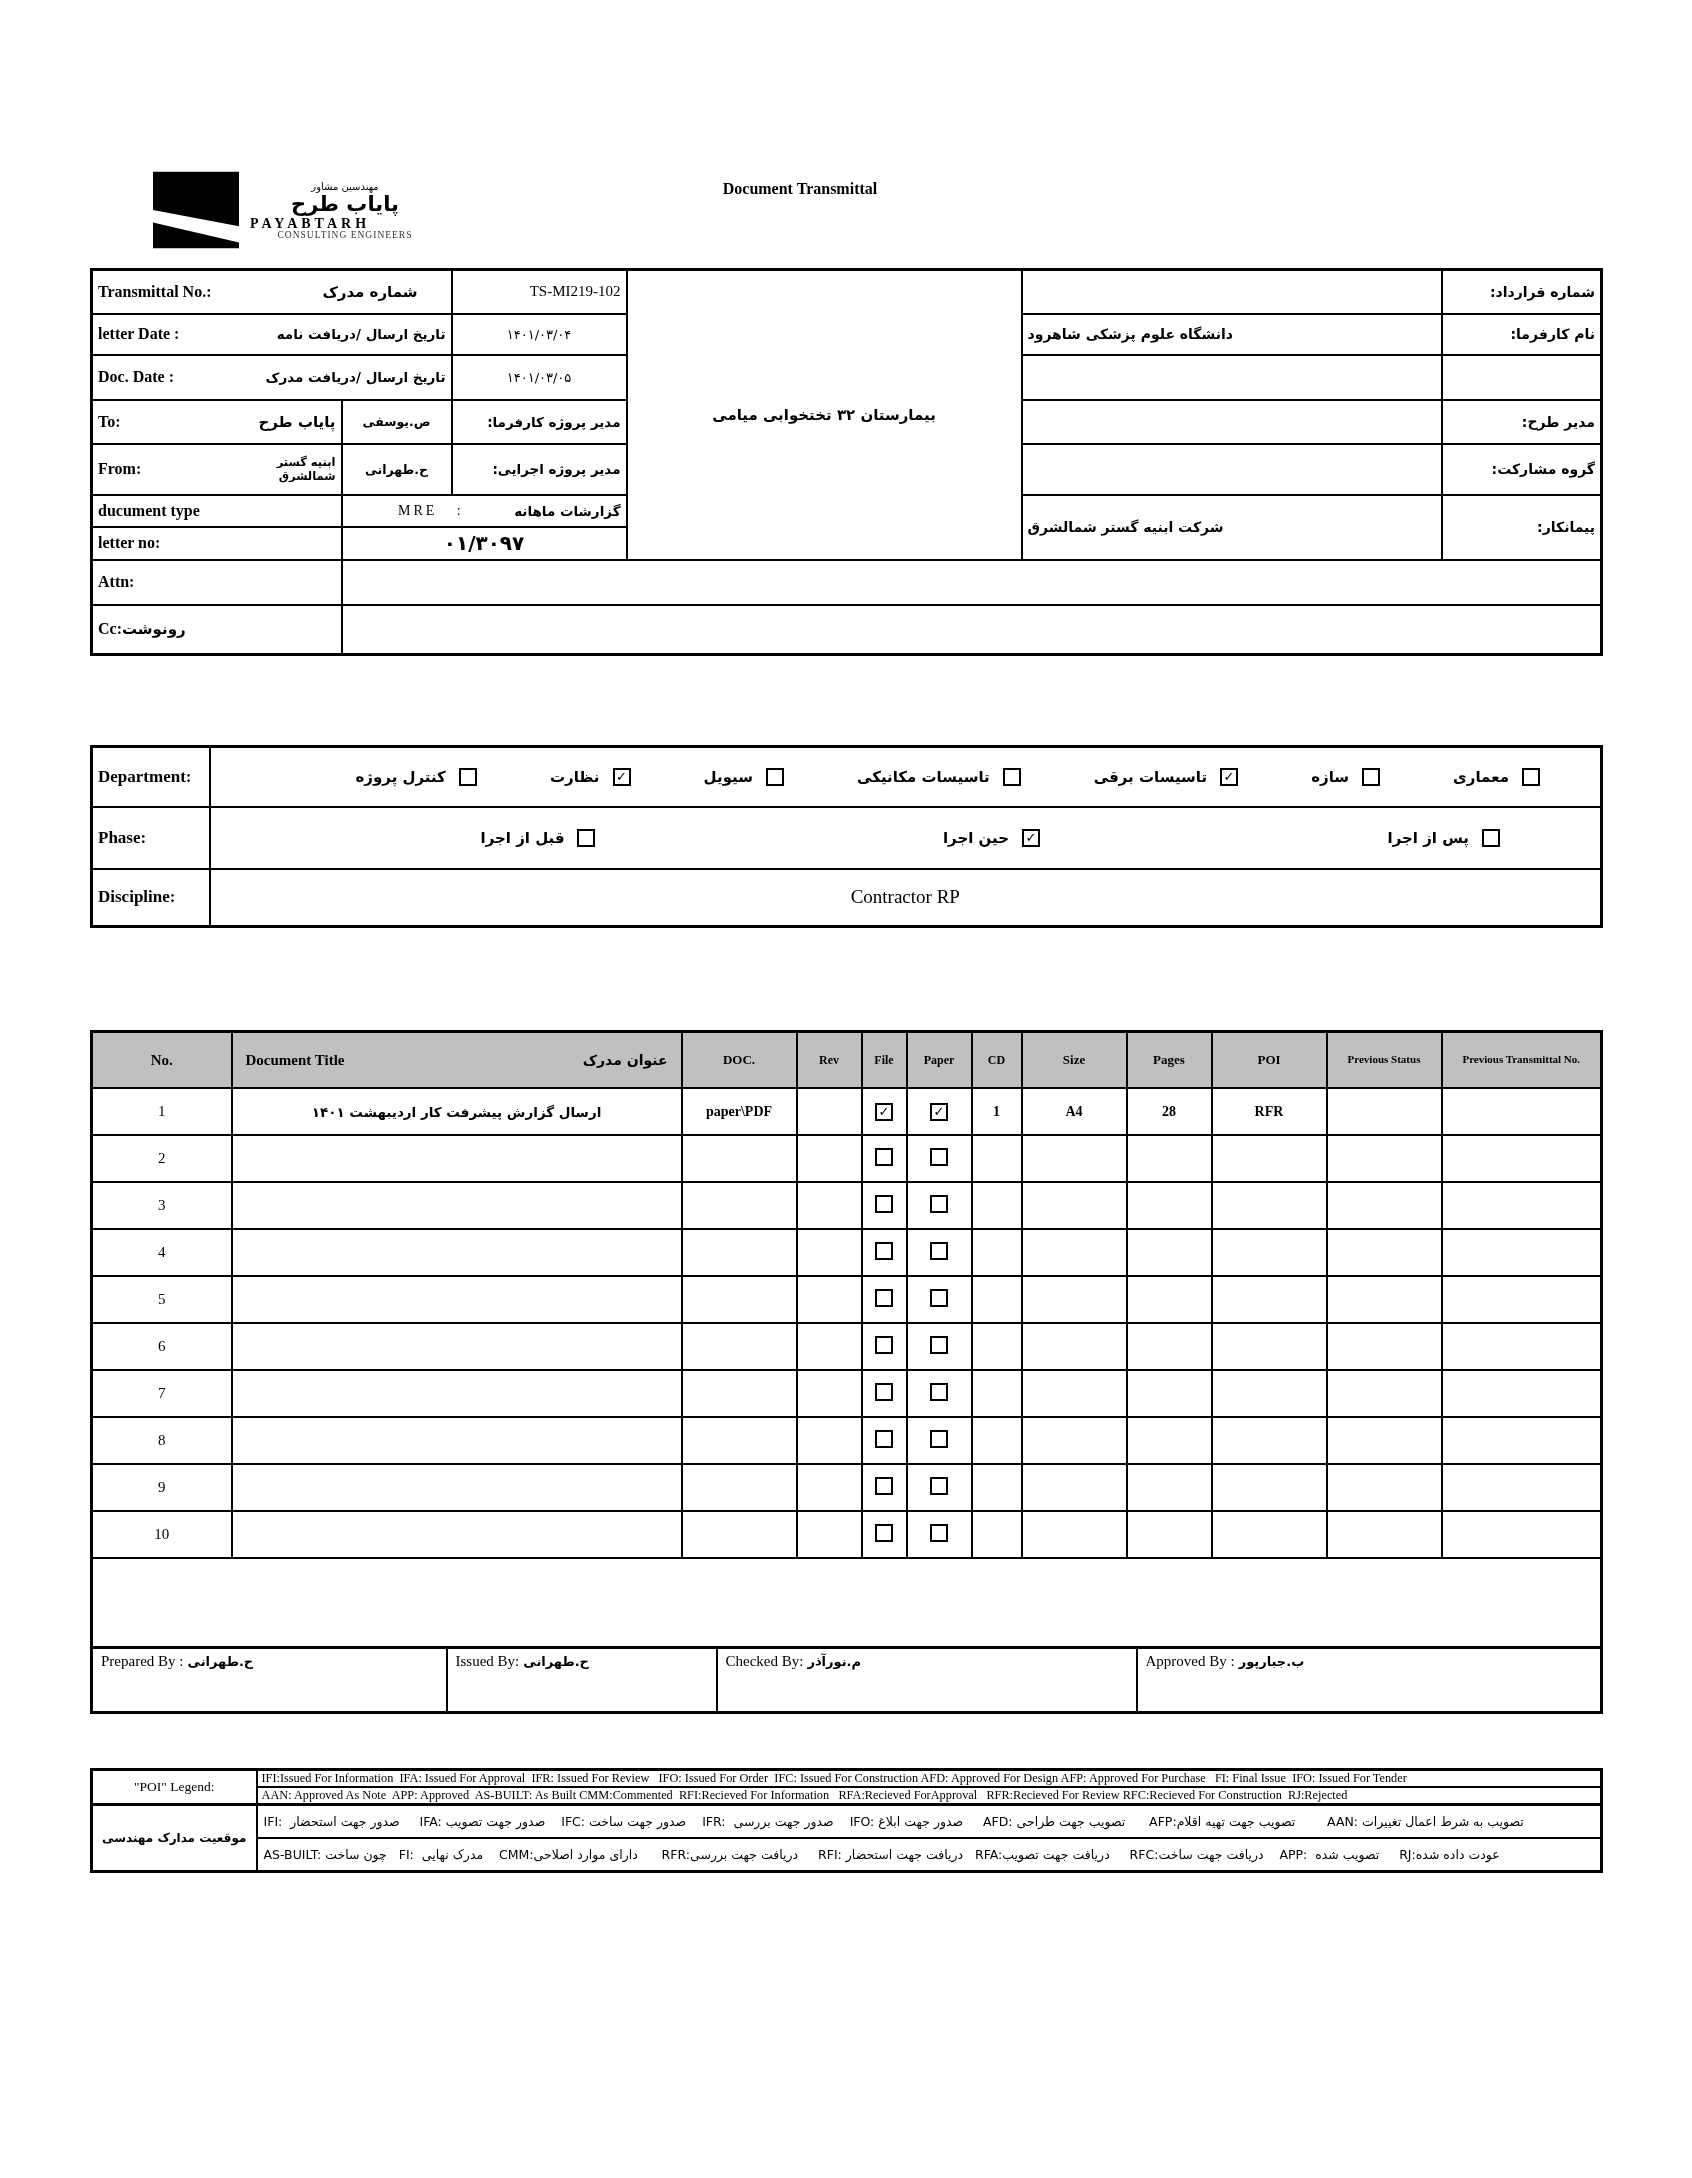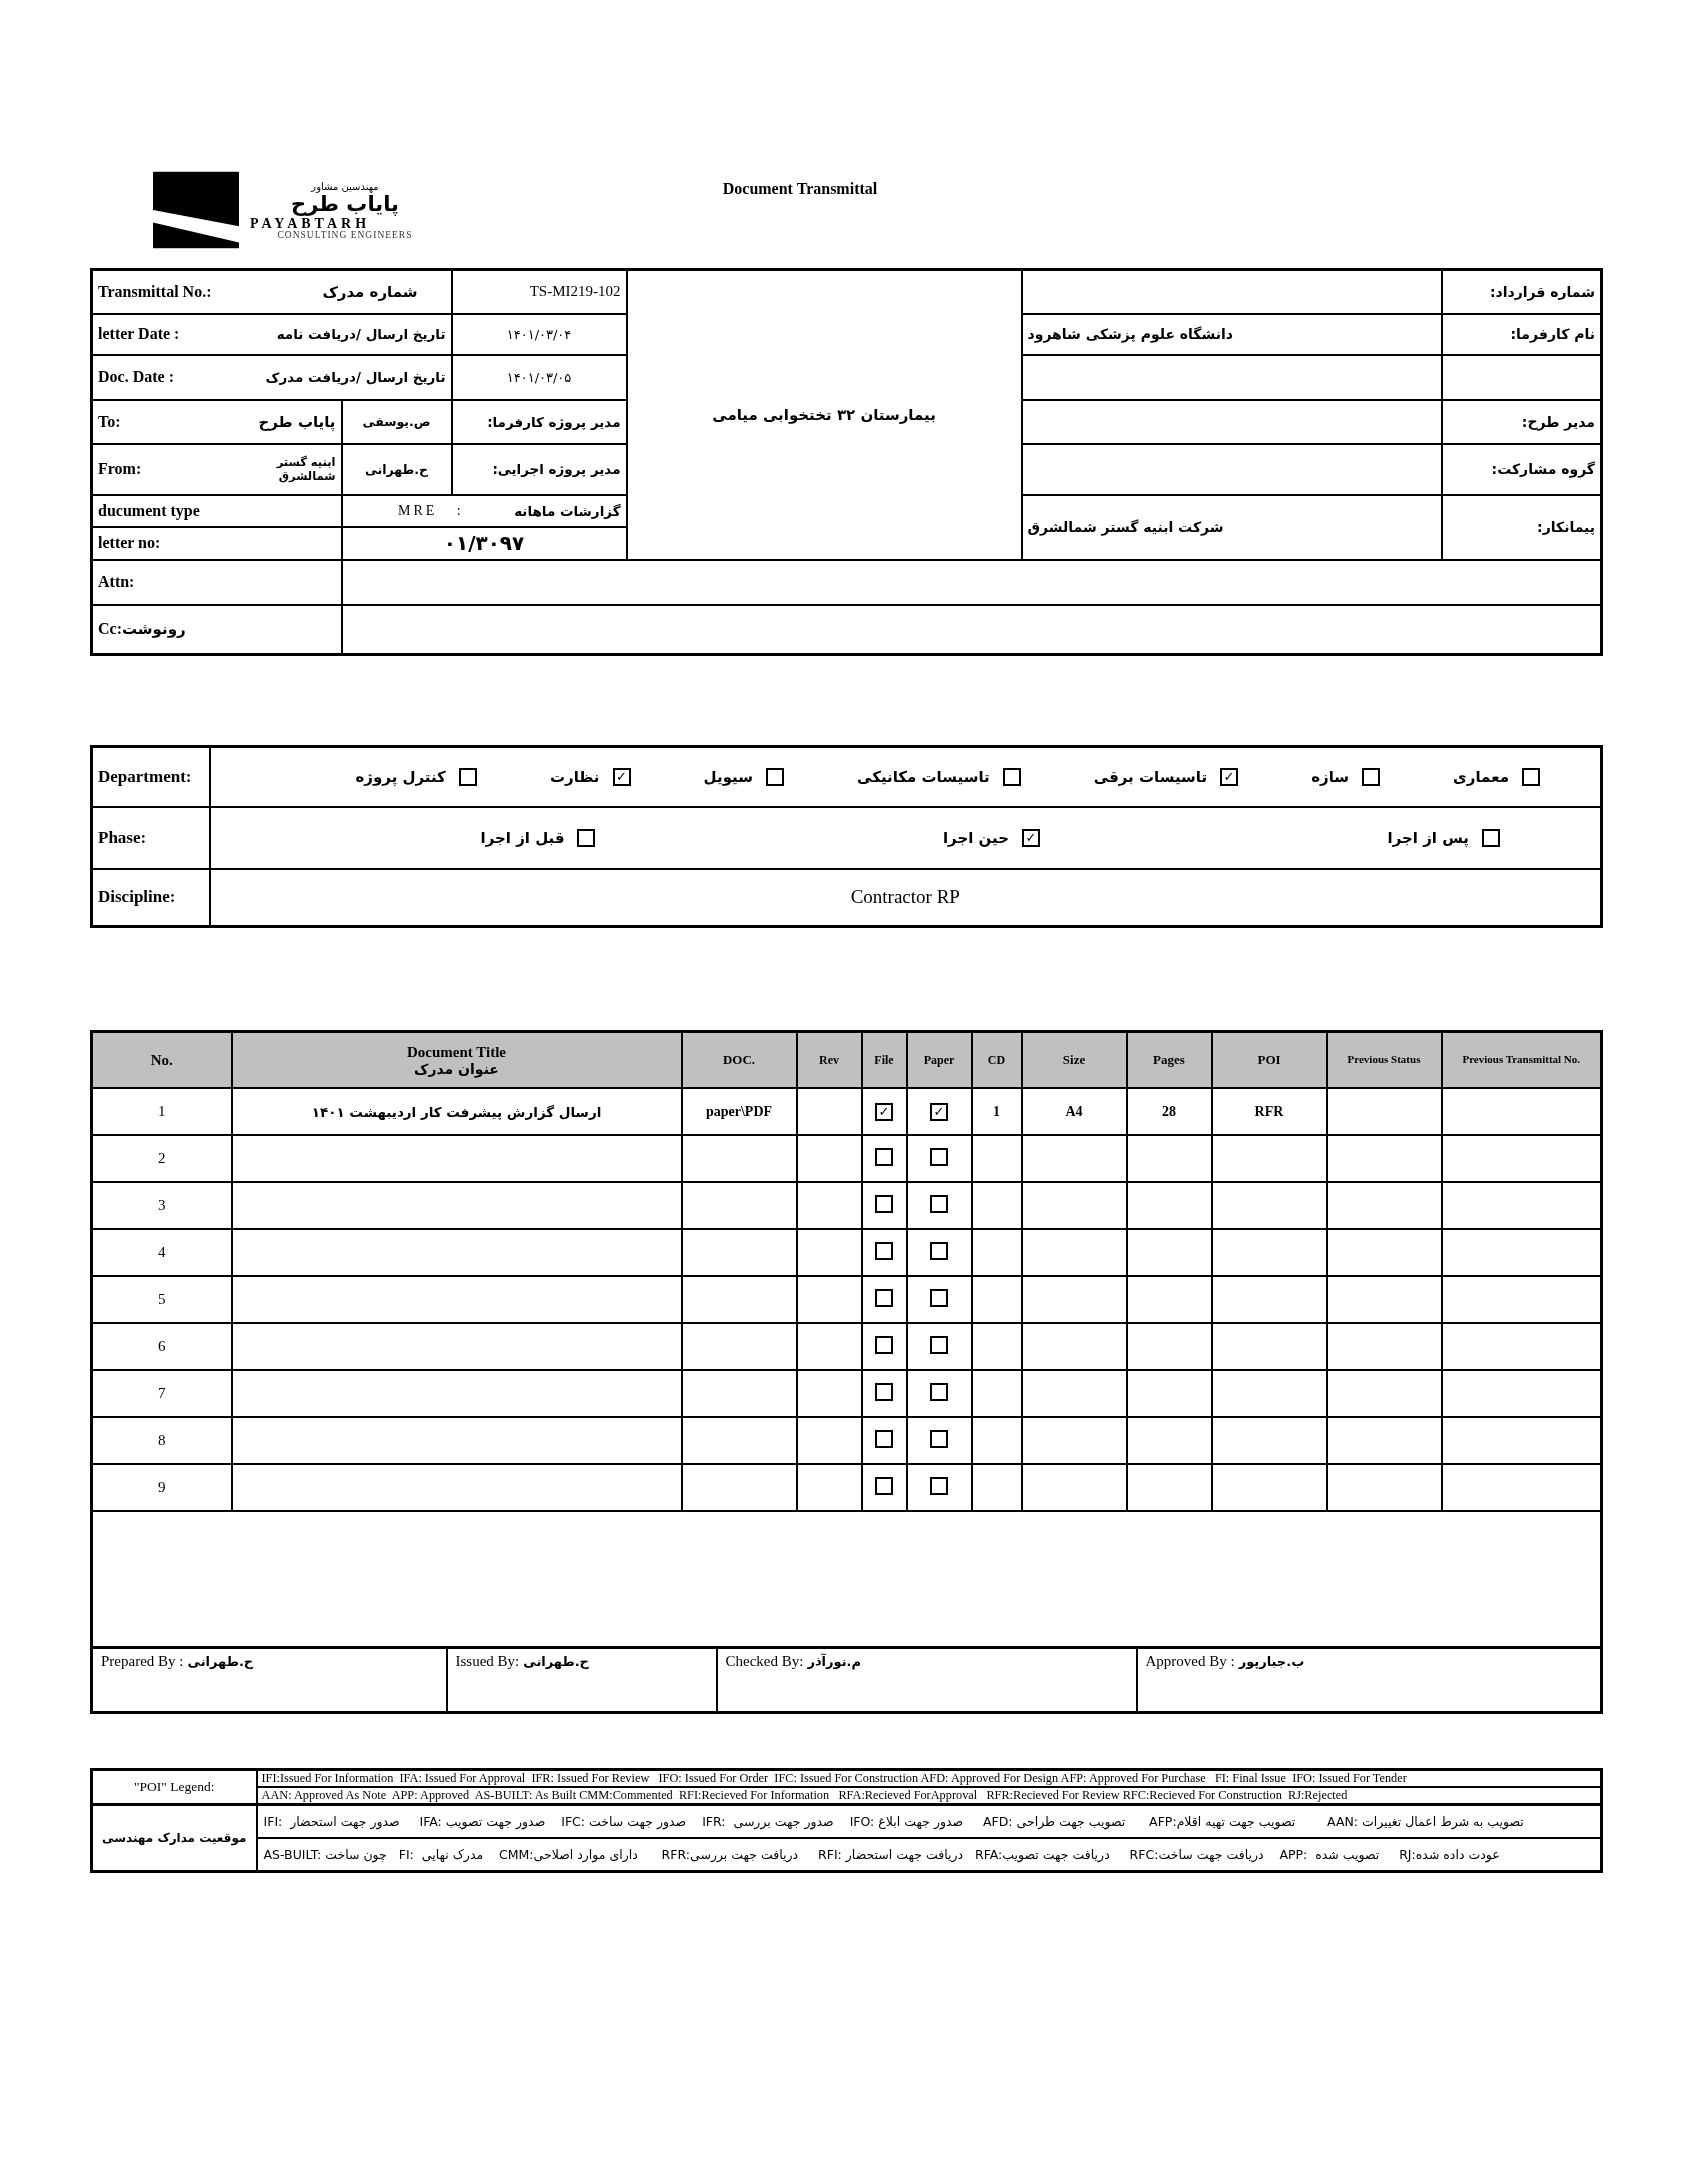--- a/index.html
+++ b/index.html
@@ -50,21 +50,21 @@
       font-family:"DejaVu Sans",sans-serif;}
   .discipline-val{font-size:19px;text-align:center;}
 
   
   .doct{left:90px;top:1030px;width:1510px;}
   .doct th{background:var(--hbg,#c0c0c0);font-weight:bold;height:54px;}
   .h-no{font-size:15px;}
   .h-sm{font-size:12px;}
   .h-md{font-size:13px;}
   .h-prev{font-size:11px;line-height:1.2;}
-  .titleflex{display:flex;justify-content:space-between;padding:0 8px;flex-direction:column;}
+  .titleflex{display:flex;justify-content:space-between;padding:0 8px;}
   .titleflex .t-en{font-size:15px;font-weight:bold;}
   .titleflex .t-fa{font-family:"DejaVu Sans",sans-serif;font-size:14px;font-weight:bold;direction:rtl;}
   .doct td{text-align:center;font-size:14px;}
   .doct td.c-title{font-family:"DejaVu Sans",sans-serif;font-weight:bold;font-size:13.5px;}
   .doct td.c-doc,.doct td.c-cd,.doct td.c-size,.doct td.c-pages,.doct td.c-poi{font-weight:bold;}
   .doct td.c-no{font-size:15px;}
 
   
   .sig{left:90px;top:1646px;width:1510px;}
   .sig td{vertical-align:top;padding:3px 8px;height:56px;}
@@ -414,20 +414,34 @@
           <td class="c-rev"></td>
           <td class="c-file"><span class="cb"></span></td>
           <td class="c-paper"><span class="cb"></span></td>
           <td class="c-cd"></td>
           <td class="c-size"></td>
           <td class="c-pages"></td>
           <td class="c-poi"></td>
           <td class="c-prev-status"></td>
           <td class="c-prev-transmittal"></td>
         </tr>
+        <tr style="height: 47px;">
+          <td class="c-no">10</td>
+          <td class="c-title" dir="rtl"></td>
+          <td class="c-doc"></td>
+          <td class="c-rev"></td>
+          <td class="c-file"><span class="cb"></span></td>
+          <td class="c-paper"><span class="cb"></span></td>
+          <td class="c-cd"></td>
+          <td class="c-size"></td>
+          <td class="c-pages"></td>
+          <td class="c-poi"></td>
+          <td class="c-prev-status"></td>
+          <td class="c-prev-transmittal"></td>
+        </tr>
       </tbody>
     <tbody>
       <tr>
           <td colspan="12" style="height:138px"></td>
         </tr>
     </tbody>
   </table>
 
   <table class="sig tb-outer">
     <colgroup>

